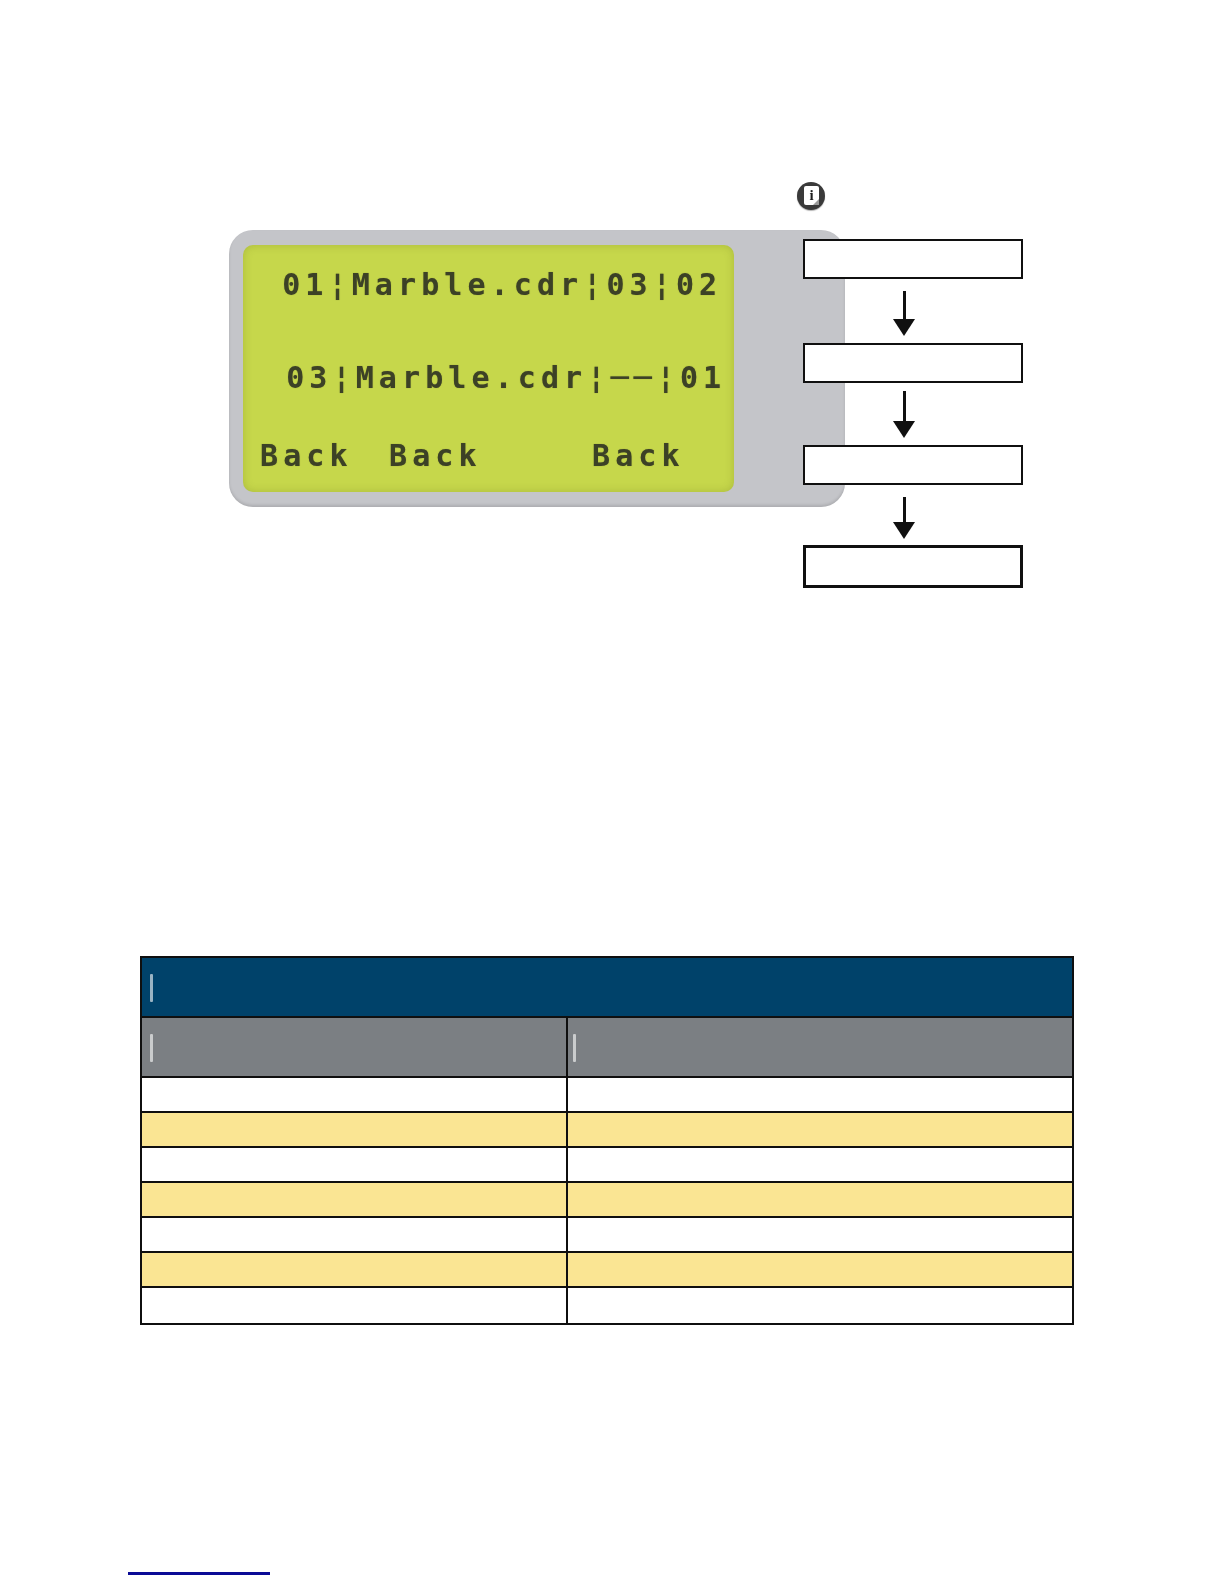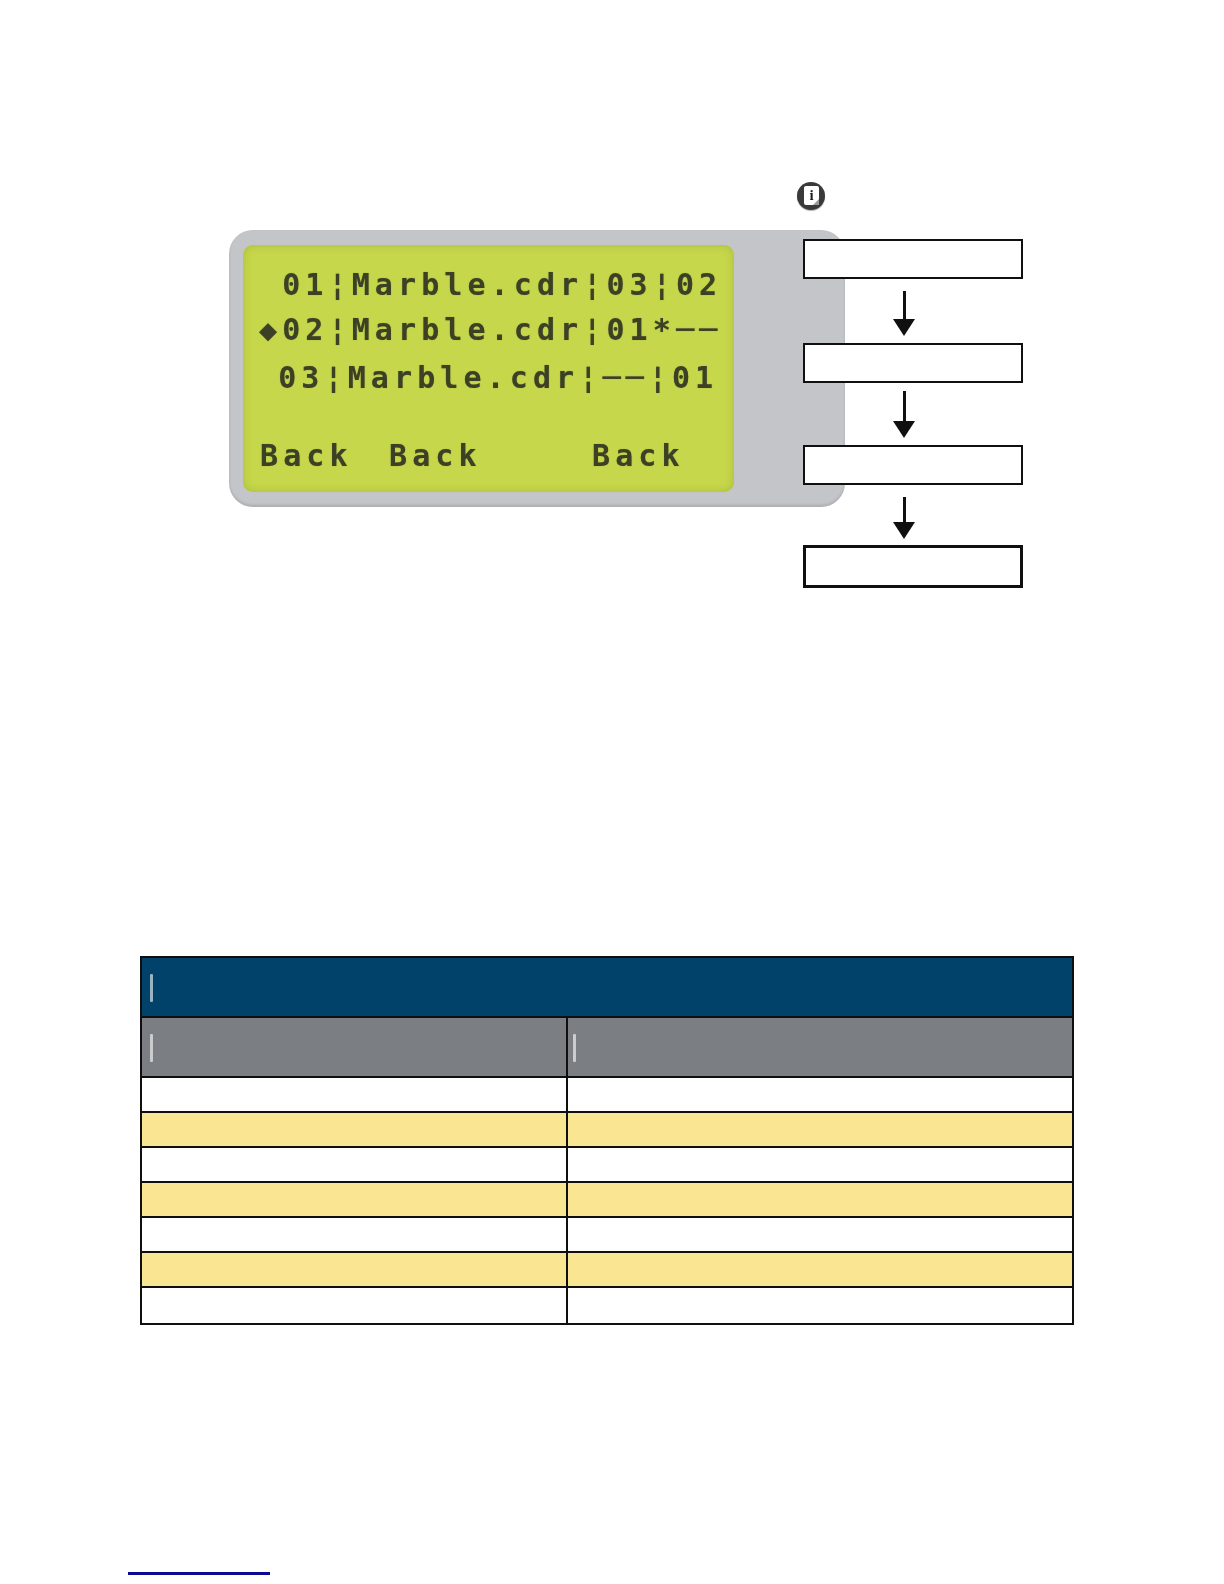--- a/index.html
+++ b/index.html
@@ -23,21 +23,21 @@
   }
   .lcd-text {
     position:absolute; white-space:pre;
     font-family:"DejaVu Sans Mono", monospace; font-weight:bold;
     font-size:30px; line-height:32px; letter-spacing:5.1px;
     color:var(--lcd-text);
     text-shadow: 0 0 1px rgba(60,65,38,0.45);
   }
   .l1 { left:16px; top:24px; }
   .l2 { left:16px; top:69px; }
-  .l3 { left:12px; top:117px; }
+  .l3 { left:20px; top:117px; }
   .softkey { position:absolute; top:195px; }
   .sk-back  { left:17px;text-align:right; }
   .sk-link  { left:146px; }
   .sk-dlink { left:349px; }
 
   
   .note-icon {
     position:absolute; left:797px; top:182px; width:28px; height:28px;
     background:#3a3a3a; border-radius:50%;
     box-shadow:0 1px 1px rgba(0,0,0,0.3);
@@ -115,21 +115,20 @@
   }
 </style>
 </head>
 <body>
 
 <div class="page">
 
   <div class="lcd-bezel">
     <div class="lcd-screen">
       <div class="lcd-text l1"> 01¦Marble.cdr¦03¦02</div>
-      <div class="lcd-text l2">◆02¦Marble.cdr¦01*──</div>
       <div class="lcd-text l3"> 03¦Marble.cdr¦──¦01</div>
       <div class="lcd-text softkey sk-back">Back</div>
       <div class="lcd-text softkey sk-link">Back</div>
       <div class="lcd-text softkey sk-dlink">Back</div>
     </div>
   </div>
 
   <div class="note-icon">
     <div class="ni-page">
       <span class="ni-i">i</span>

